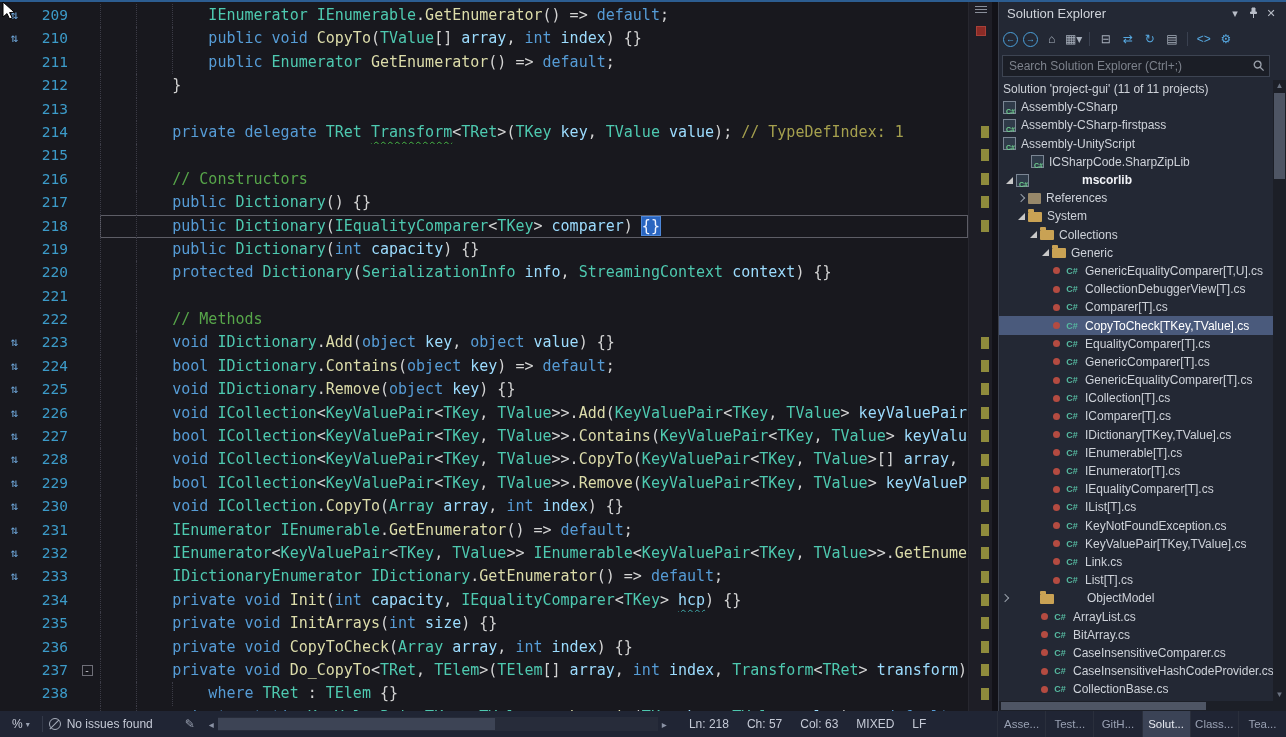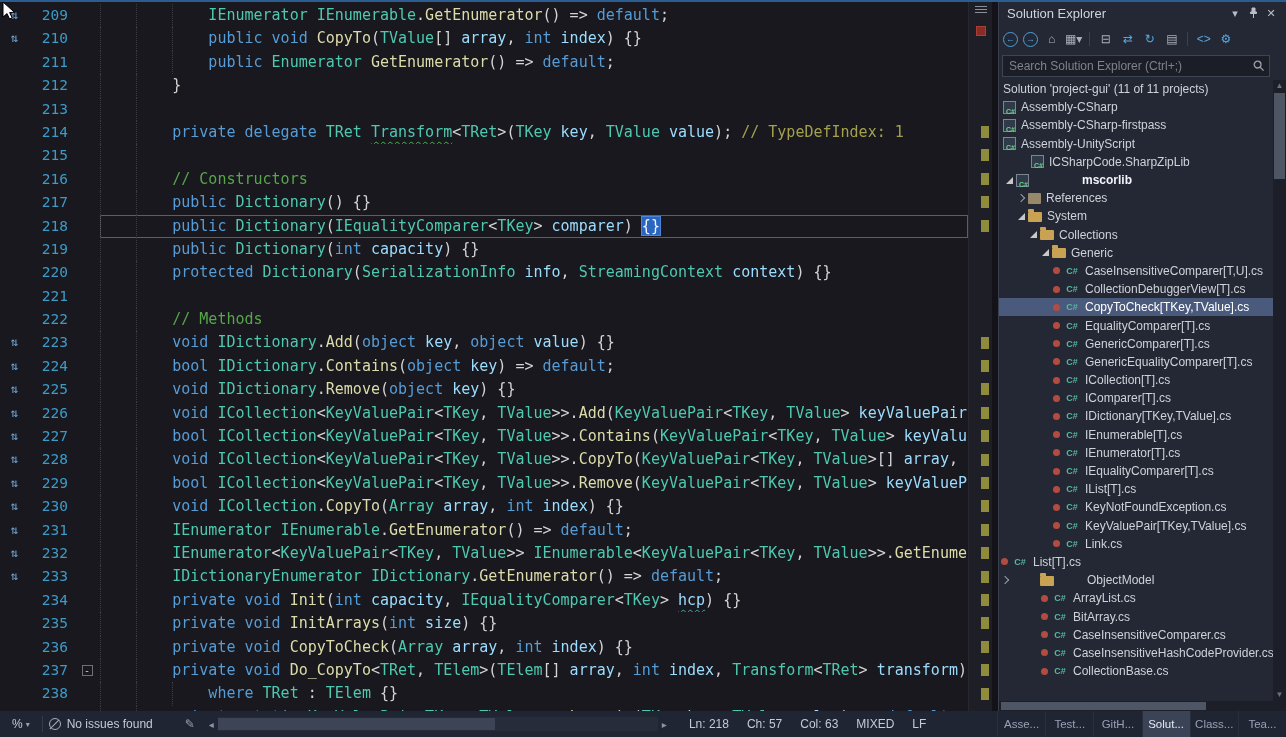--- a/index.html
+++ b/index.html
@@ -245,27 +245,32 @@
           <span class="tlabel">Collections</span>
         </div>
         <div class="trow" style="padding-left: 40px;">
           <span class="arr exp"></span>
           <span class="ic ic-folder"></span>
           <span class="tlabel">Generic</span>
         </div>
         <div class="trow" style="padding-left: 52px;">
           <span class="dotmark"></span>
           <span class="ic ic-cs"></span>
-          <span class="tlabel">CaseInsensitiveComparer[T,U].cs</span>
+          <span class="tlabel">GenericEqualityComparer[T,U].cs</span>
         </div>
         <div class="trow" style="padding-left: 52px;">
           <span class="dotmark"></span>
           <span class="ic ic-cs"></span>
           <span class="tlabel">CollectionDebuggerView[T].cs</span>
         </div>
+        <div class="trow" style="padding-left: 52px;">
+          <span class="dotmark"></span>
+          <span class="ic ic-cs"></span>
+          <span class="tlabel">Comparer[T].cs</span>
+        </div>
         <div class="trow sel" style="padding-left: 52px;">
           <span class="dotmark"></span>
           <span class="ic ic-cs"></span>
           <span class="tlabel">CopyToCheck[TKey,TValue].cs</span>
         </div>
         <div class="trow" style="padding-left: 52px;">
           <span class="dotmark"></span>
           <span class="ic ic-cs"></span>
           <span class="tlabel">EqualityComparer[T].cs</span>
         </div>
@@ -322,21 +327,21 @@
         <div class="trow" style="padding-left: 52px;">
           <span class="dotmark"></span>
           <span class="ic ic-cs"></span>
           <span class="tlabel">KeyValuePair[TKey,TValue].cs</span>
         </div>
         <div class="trow" style="padding-left: 52px;">
           <span class="dotmark"></span>
           <span class="ic ic-cs"></span>
           <span class="tlabel">Link.cs</span>
         </div>
-        <div class="trow" style="">
+        <div class="trow" style="padding-left: 52px;">
           <span class="dotmark"></span>
           <span class="ic ic-cs"></span>
           <span class="tlabel">List[T].cs</span>
         </div>
         <div class="trow" style=" gap: 28px;">
           <span class="arr col"></span>
           <span class="ic ic-folder"></span>
           <span class="tlabel">ObjectModel</span>
         </div>
         <div class="trow" style="padding-left: 40px;">

